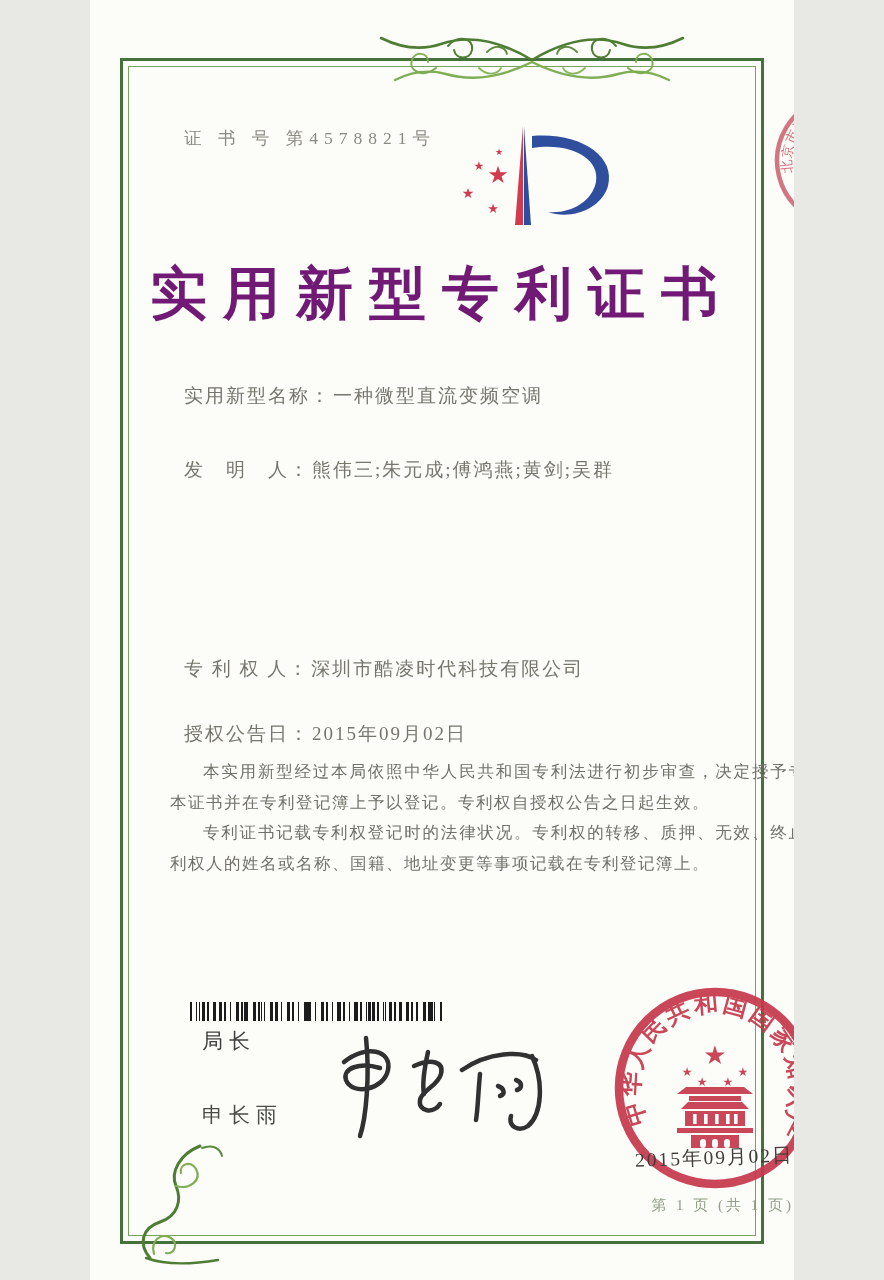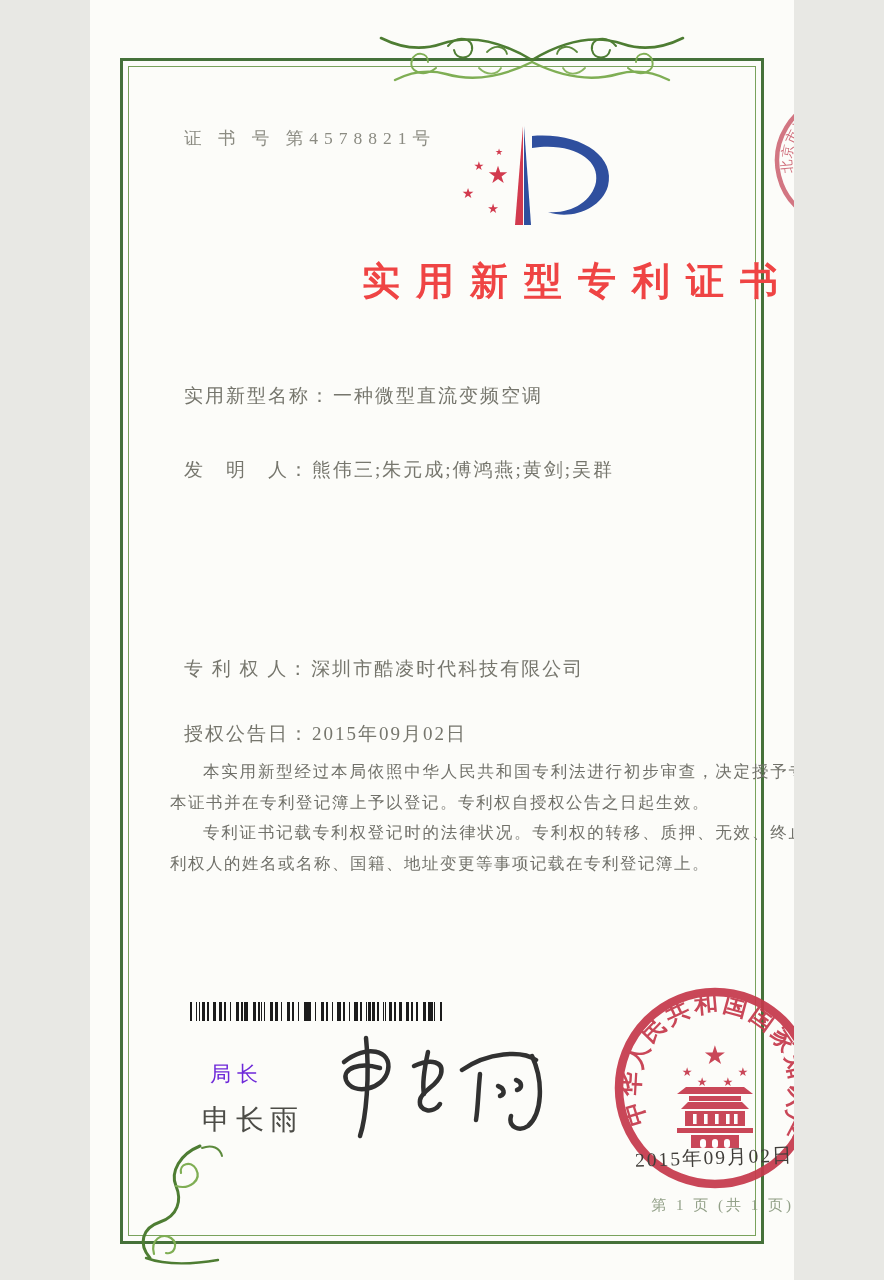--- a/index.html
+++ b/index.html
@@ -13,39 +13,39 @@
     border:3px solid #45713a;}
   .border-inner{position:absolute;left:38px;top:66px;right:38px;bottom:44px;
     border:1px solid #79a25c;}
   .ornament{position:absolute;pointer-events:none;}
   
   .cert-no{position:absolute;left:94px;top:126px;font-size:17.5px;color:#8b8b82;
     letter-spacing:6px;}
   .logo{position:absolute;left:330px;top:104px;width:224px;height:138px;}
   .tax-seal{position:absolute;left:656px;top:70px;width:196px;height:188px;
     transform:rotate(-14deg);opacity:.88;}
-  .title{position:absolute;left:0;top:256px;width:100%;text-align:right;
-    font-size:38px;font-weight:bold;color:#ef4444;letter-spacing:16px;}
+  .title{position:absolute;left:0;top:256px;width:100%;text-align:center;
+    font-size:57px;font-weight:bold;color:#701a75;letter-spacing:16px;}
   
   .field-row{position:absolute;left:94px;font-size:19px;color:#76766d;
     letter-spacing:2px;white-space:nowrap;}
   .f-value{margin-left:2px;}
   
   .body-text{position:absolute;left:80px;top:758px;width:728px;
     font-size:16.5px;line-height:1.85;color:#71716a;letter-spacing:1.5px;
     text-align:justify;}
   .body-text p{margin:0;text-indent:2em;font-family:Liberation Mono, monospace;}
   
   .barcode{position:absolute;left:100px;top:1002px;width:252px;height:19px;
     background-image:
       repeating-linear-gradient(90deg,#1b1b1b 0 2px,transparent 2px 6px,#1b1b1b 6px 7px,transparent 7px 12px,#1b1b1b 12px 15px,transparent 15px 17px),
       repeating-linear-gradient(90deg,transparent 0 9px,#1b1b1b 9px 10px,transparent 10px 23px,#1b1b1b 23px 26px,transparent 26px 31px);}
-  .signer-title{position:absolute;left:112px;top:1060px;font-size:21px;color:#6d28d9;
-    letter-spacing:6px;margin-left:8px;}
-  .signer-name{position:absolute;left:112px;top:1101px;font-size:28px;color:#4c4c47;
+  .signer-title{position:absolute;left:112px;top:1027px;font-size:21px;color:#404040;
+    letter-spacing:6px;}
+  .signer-name{position:absolute;left:112px;top:1101px;font-size:21px;color:#4c4c47;
     letter-spacing:6px;}
   .signature{position:absolute;left:240px;top:1028px;width:224px;height:112px;}
   .office-seal{position:absolute;left:515px;top:978px;width:224px;height:224px;opacity:.93;}
   .seal-date{position:absolute;left:545px;top:1144px;font-size:19.5px;color:#413e3a;
     letter-spacing:2px;transform:rotate(-2deg);z-index:3;}
   .footer{position:absolute;left:0;top:1196px;width:100%;text-align:right;
     font-size:15px;color:#92a088;letter-spacing:3px;}
 </style>
 </head>
 <body>

